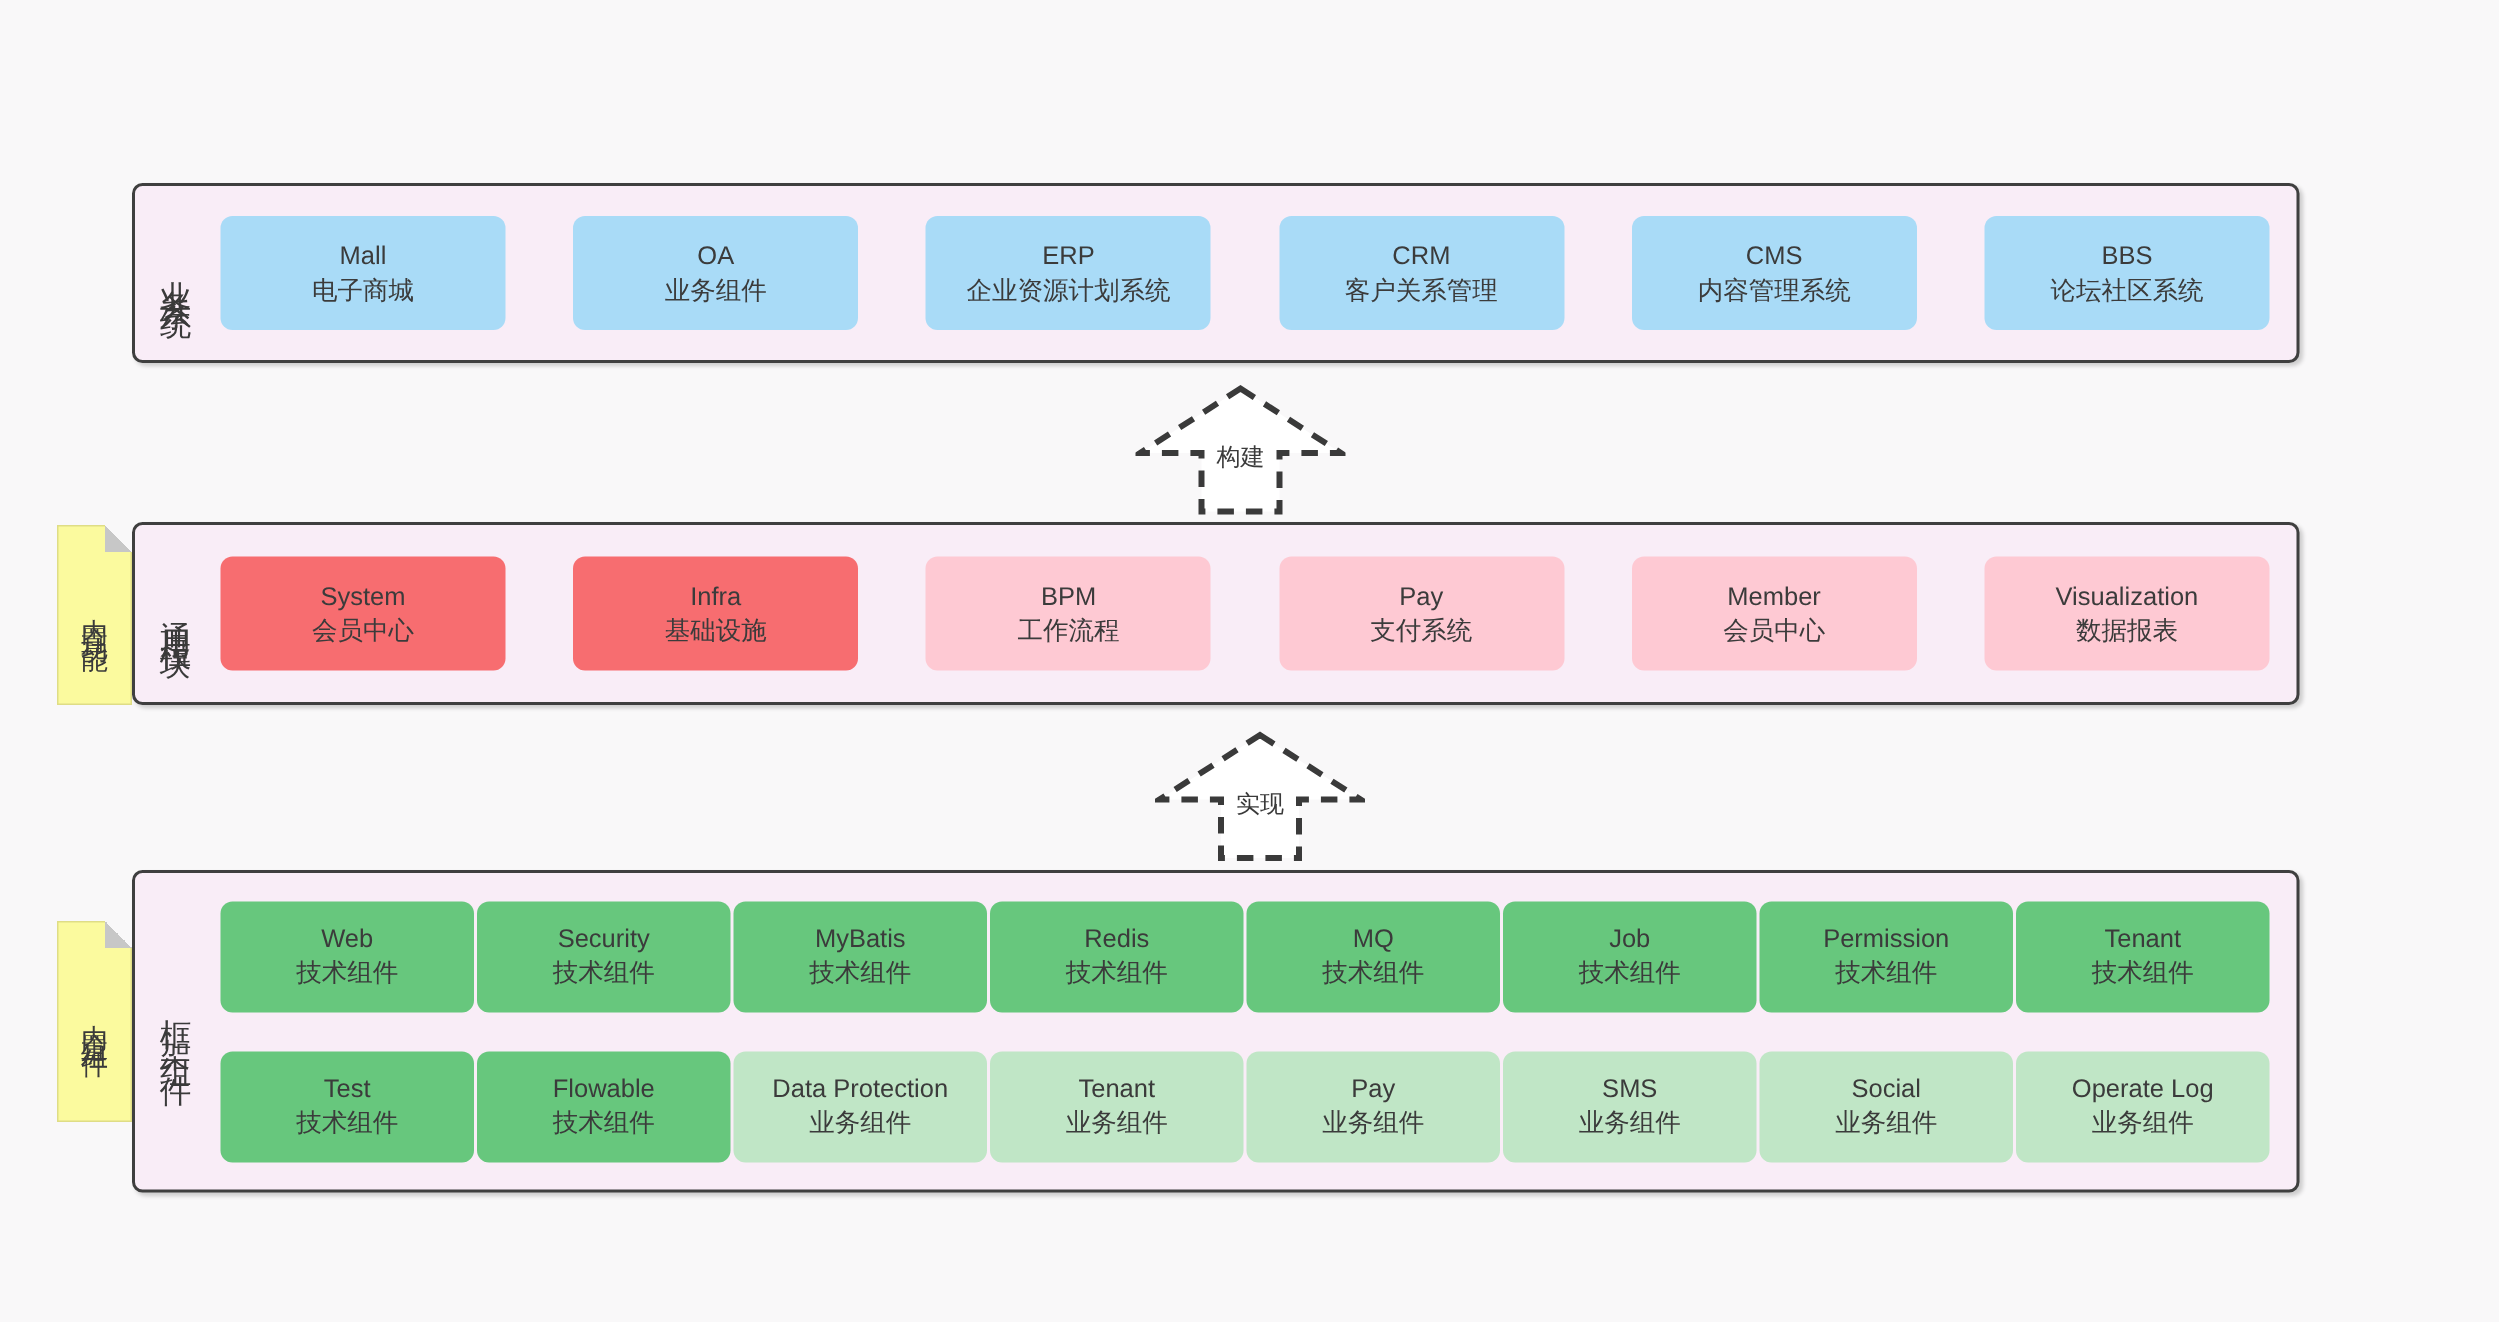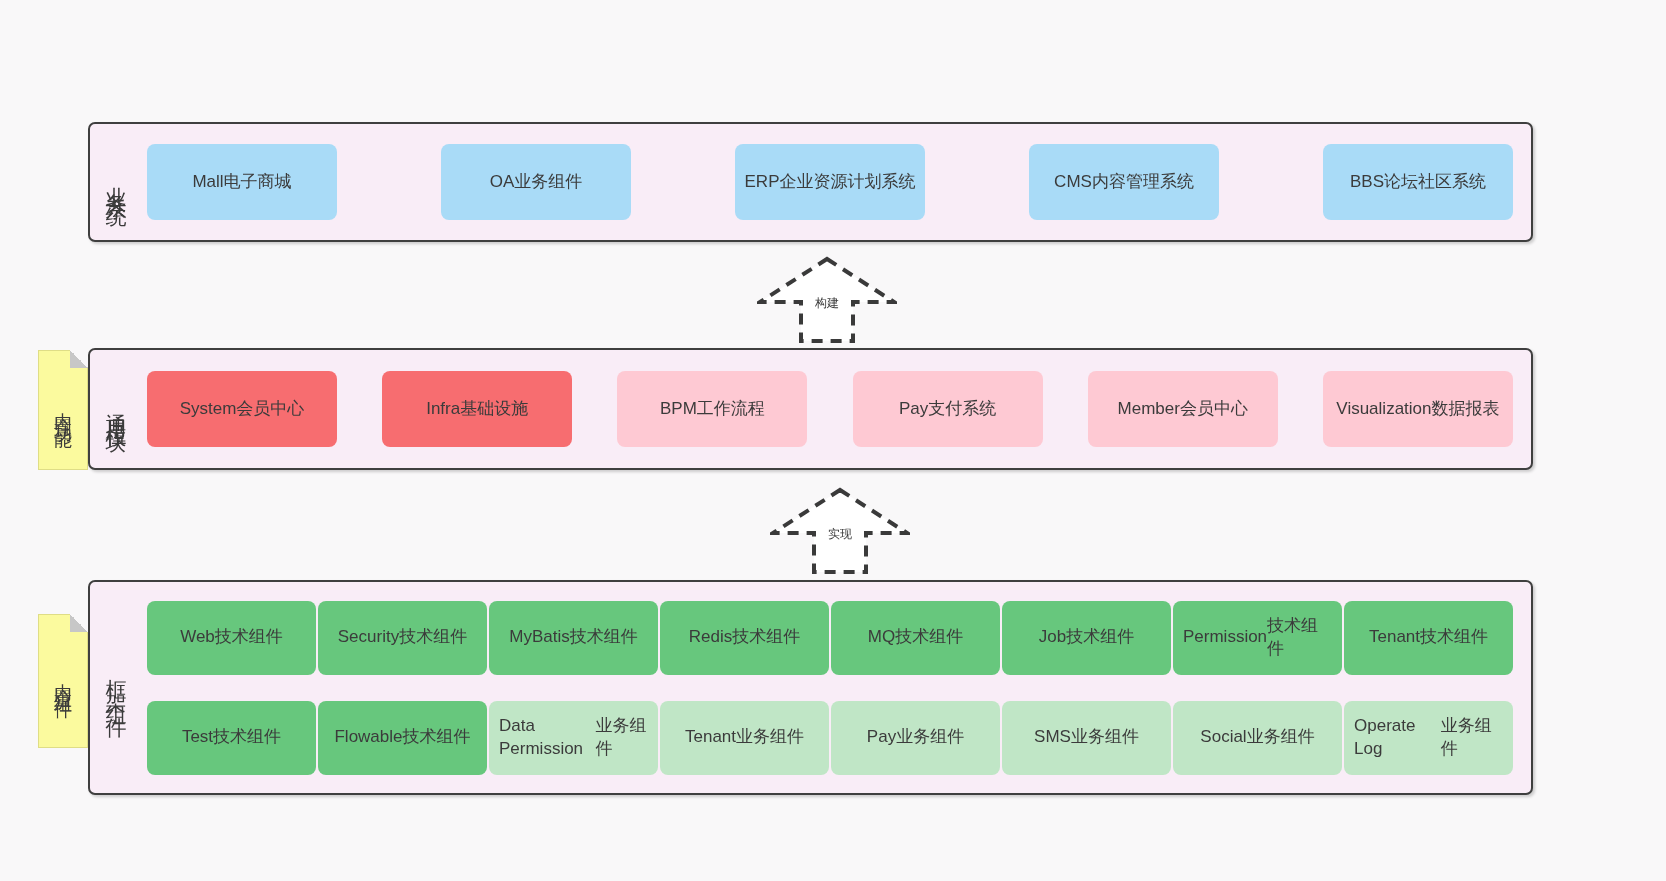--- a/index.html
+++ b/index.html
@@ -42,21 +42,21 @@
   #layer-components .layer-label{letter-spacing:13px;}
 
   
   .boxes{
     position:absolute;left:57px;right:18px;top:50%;transform:translateY(-50%);
   }
   #layer-components .boxes{display:flex;flex-direction:column;gap:26px;}
   .box-row{display:flex;justify-content:space-between;}
   .box{
     width:190px;height:76px;border-radius:8px;
-    display:flex;justify-content:center;align-items:center;
+    display:flex;flex-direction:column;justify-content:center;align-items:center;
     text-align:left;font-size:17px;line-height:1.38;color:var(--text);
     box-sizing:border-box;padding:0 6px;
   }
   #layer-components .box{width:169px;height:74px;line-height:1.3;padding:0 10px;}
   .v-blue{background:var(--blue);}
   .v-red{background:var(--red);}
   .v-pink{background:var(--pink);}
   .v-green{background:var(--green);}
   .v-lightgreen{background:var(--light-green);}
 
@@ -79,21 +79,21 @@
     font-size:18px;letter-spacing:6px;color:#3A3A3A;white-space:nowrap;
   }
 
   
   .arrow{position:absolute;width:140px;height:88px;}
   #arrow-build{left:757px;top:256px;}
   #arrow-implement{left:770px;top:487px;}
   .arrow svg{display:block;}
   .arrow-label{
     position:absolute;left:50%;top:38px;transform:translateX(-50%);
-    background:#FFFFFF;padding:1px 3px;font-size:12px;color:#3A3A3A;white-space:nowrap;
+    background:#FFFFFF;padding:1px 3px;font-size:16px;color:#3A3A3A;white-space:nowrap;
   }
 </style>
 </head>
 <body>
 
 <div class="canvas">
 
   <section class="layer" id="layer-business">
     <div class="layer-label">业务系统</div>
     <div class="boxes">
@@ -102,20 +102,24 @@
             <div class="box-title">Mall</div>
             <div class="box-subtitle">电子商城</div>
           </div>
           <div class="box v-blue">
             <div class="box-title">OA</div>
             <div class="box-subtitle">业务组件</div>
           </div>
           <div class="box v-blue">
             <div class="box-title">ERP</div>
             <div class="box-subtitle">企业资源计划系统</div>
+          </div>
+          <div class="box v-blue">
+            <div class="box-title">CRM</div>
+            <div class="box-subtitle">客户关系管理</div>
           </div>
           <div class="box v-blue">
             <div class="box-title">CMS</div>
             <div class="box-subtitle">内容管理系统</div>
           </div>
           <div class="box v-blue">
             <div class="box-title">BBS</div>
             <div class="box-subtitle">论坛社区系统</div>
           </div>
         </div>
@@ -216,21 +220,21 @@
         <div class="box-row">
           <div class="box v-green">
             <div class="box-title">Test</div>
             <div class="box-subtitle">技术组件</div>
           </div>
           <div class="box v-green">
             <div class="box-title">Flowable</div>
             <div class="box-subtitle">技术组件</div>
           </div>
           <div class="box v-lightgreen">
-            <div class="box-title">Data Permission</div>
+            <div class="box-title">Data Protection</div>
             <div class="box-subtitle">业务组件</div>
           </div>
           <div class="box v-lightgreen">
             <div class="box-title">Tenant</div>
             <div class="box-subtitle">业务组件</div>
           </div>
           <div class="box v-lightgreen">
             <div class="box-title">Pay</div>
             <div class="box-subtitle">业务组件</div>
           </div>

